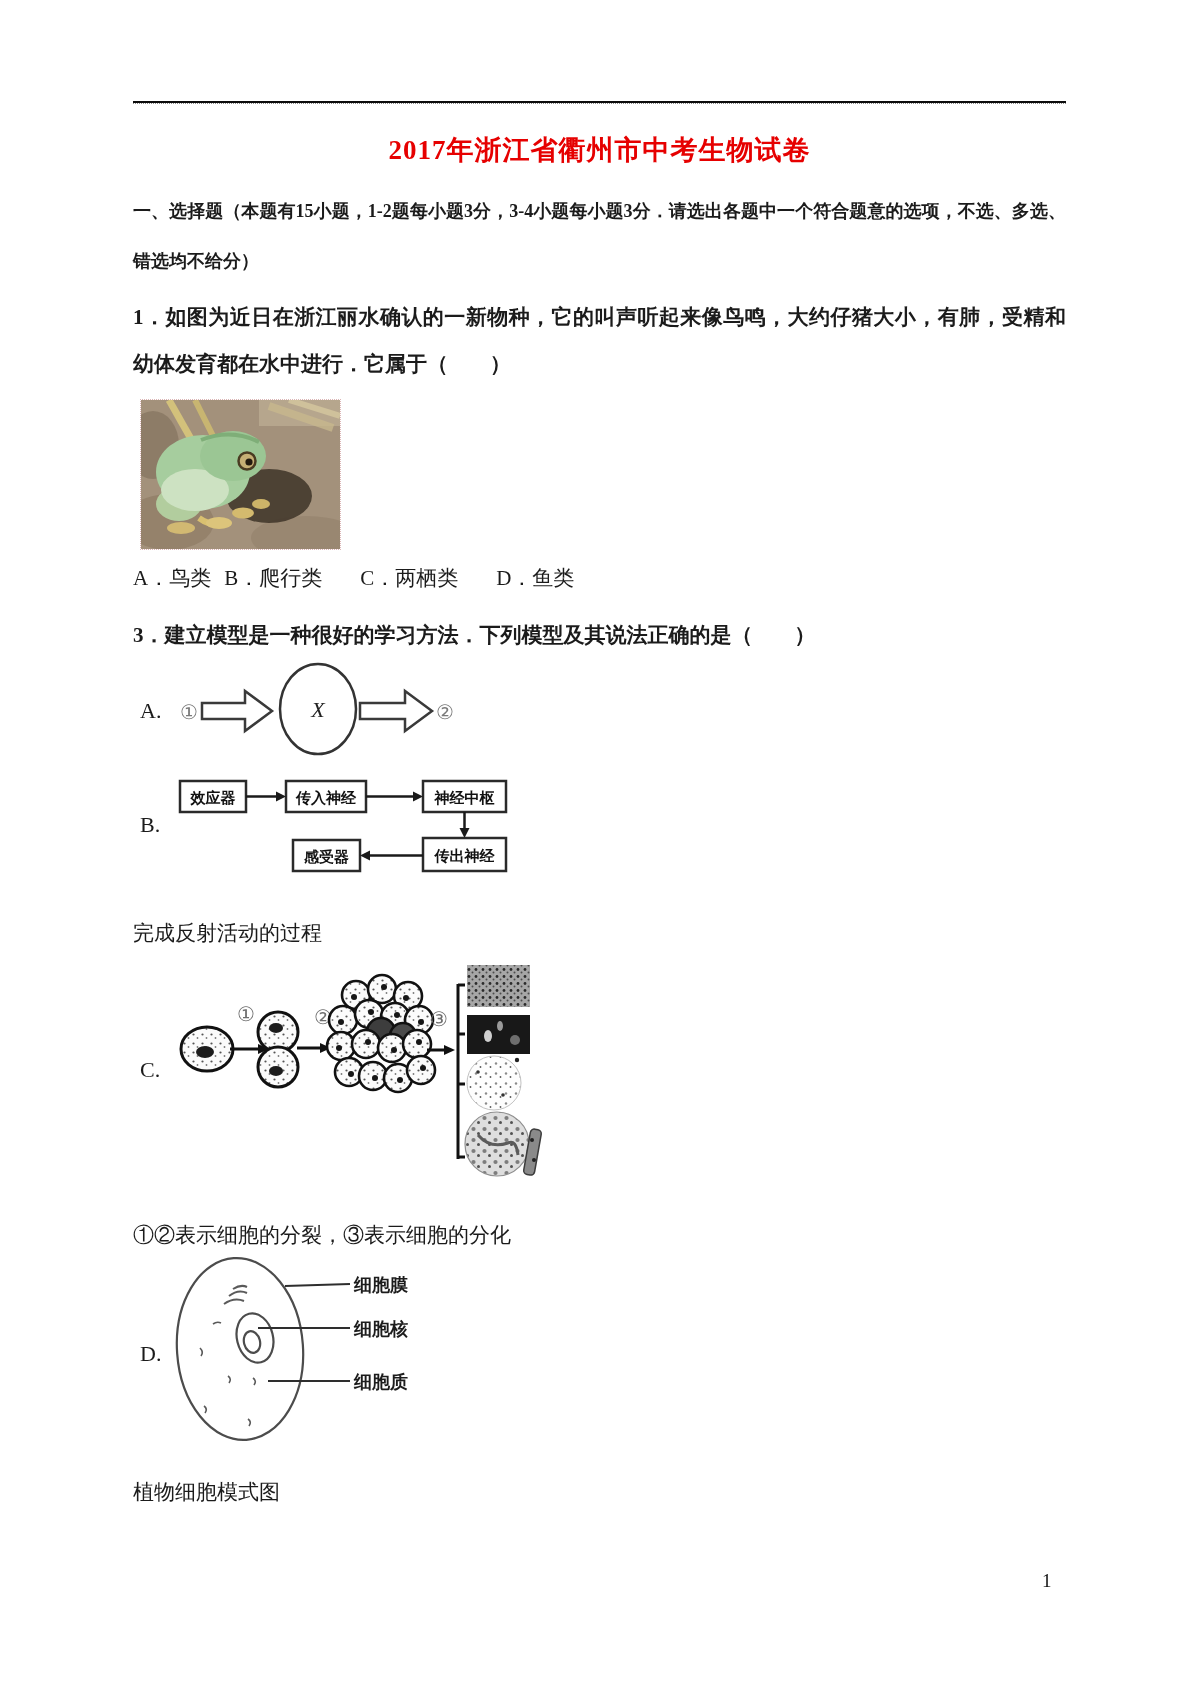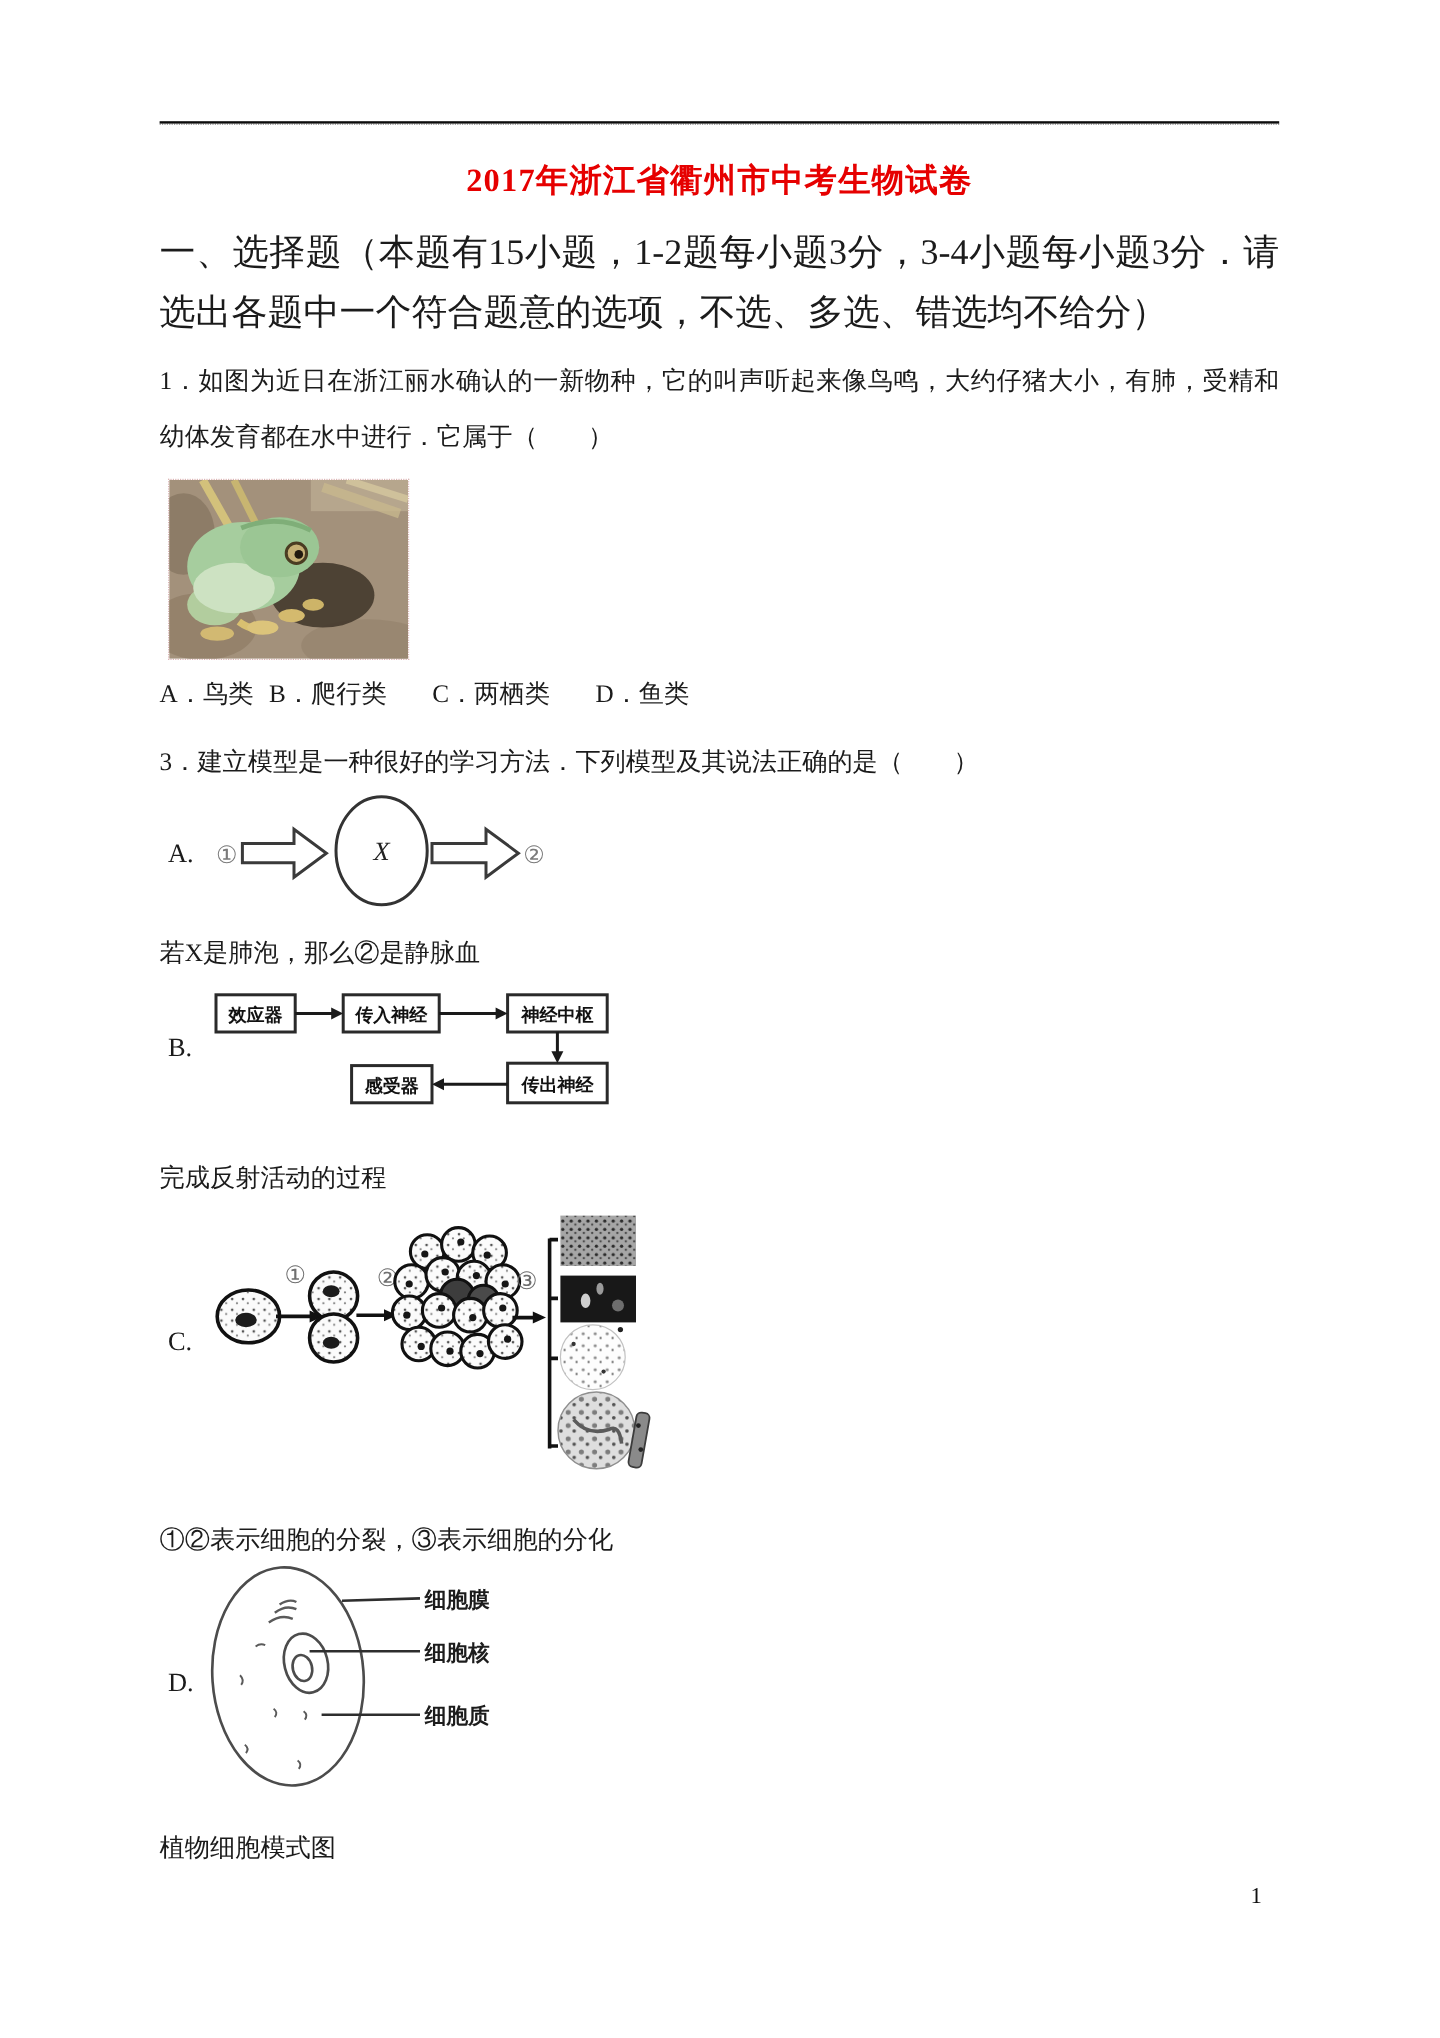--- a/index.html
+++ b/index.html
@@ -21,27 +21,27 @@
   }
   .doc-title {
     margin-top:28px;
     text-align:center;
     font-size:27px; font-weight:bold;
     color:#e60000;
     letter-spacing:1px;
   }
   .section-heading {
     margin-top:18px;
-    font-size:30px; font-weight:normal;
+    font-size:18px; font-weight:bold;
     line-height:50px;
     text-align:justify;
   }
   .q-text {
     margin-top:8px;
-    font-size:21px; font-weight:normal;
+    font-size:21px; font-weight:bold;
     line-height:47px;
     text-align:justify;
   }
   .frog-figure {
     margin-top:11px; margin-left:7px;
     width:201px; height:151px;
     border:1px dotted #dcb6b6;
   }
   .q1-options {
     margin-top:14px;
@@ -136,21 +136,20 @@
       <svg width="290" height="100" viewBox="0 0 290 100">
         <text x="16" y="58" font-size="20" fill="#7a7a7a" text-anchor="middle">①</text>
         <polygon points="29,42 72,42 72,30 99,50 72,70 72,58 29,58" fill="#ffffff" stroke="#3a3a3a" stroke-width="2.5"></polygon>
         <ellipse cx="145" cy="48" rx="38" ry="45" fill="#ffffff" stroke="#333333" stroke-width="2.5"></ellipse>
         <text x="145" y="56" font-size="22" font-style="italic" fill="#222" text-anchor="middle">X</text>
         <polygon points="187,42 232,42 232,30 259,50 232,70 232,58 187,58" fill="#ffffff" stroke="#3a3a3a" stroke-width="2.5"></polygon>
         <text x="272" y="58" font-size="20" fill="#7a7a7a" text-anchor="middle">②</text>
       </svg>
     </div>
 
-    <div class="fig-caption cap-a">若X是肺泡，那么②是静脉血</div>
 
     <div class="option-row row-b">
       <div class="opt-label">B.</div>
       <svg width="340" height="100" viewBox="0 0 340 100">
         <rect x="7" y="6" width="66" height="31" fill="#fff" stroke="#2a2a2a" stroke-width="2.5"></rect>
         <text class="flow-label" x="40" y="28" font-size="15" text-anchor="middle" fill="#111">效应器</text>
         <rect x="113" y="6" width="80" height="31" fill="#fff" stroke="#2a2a2a" stroke-width="2.5"></rect>
         <text class="flow-label" x="153" y="28" font-size="15" text-anchor="middle" fill="#111">传入神经</text>
         <rect x="250" y="6" width="83" height="31" fill="#fff" stroke="#2a2a2a" stroke-width="2.5"></rect>
         <text class="flow-label" x="291.5" y="28" font-size="15" text-anchor="middle" fill="#111">神经中枢</text>

